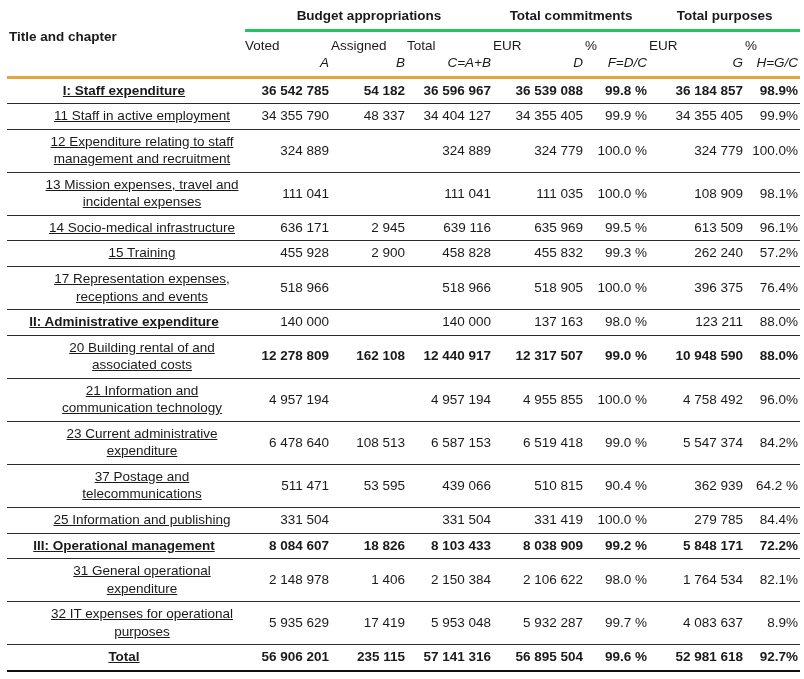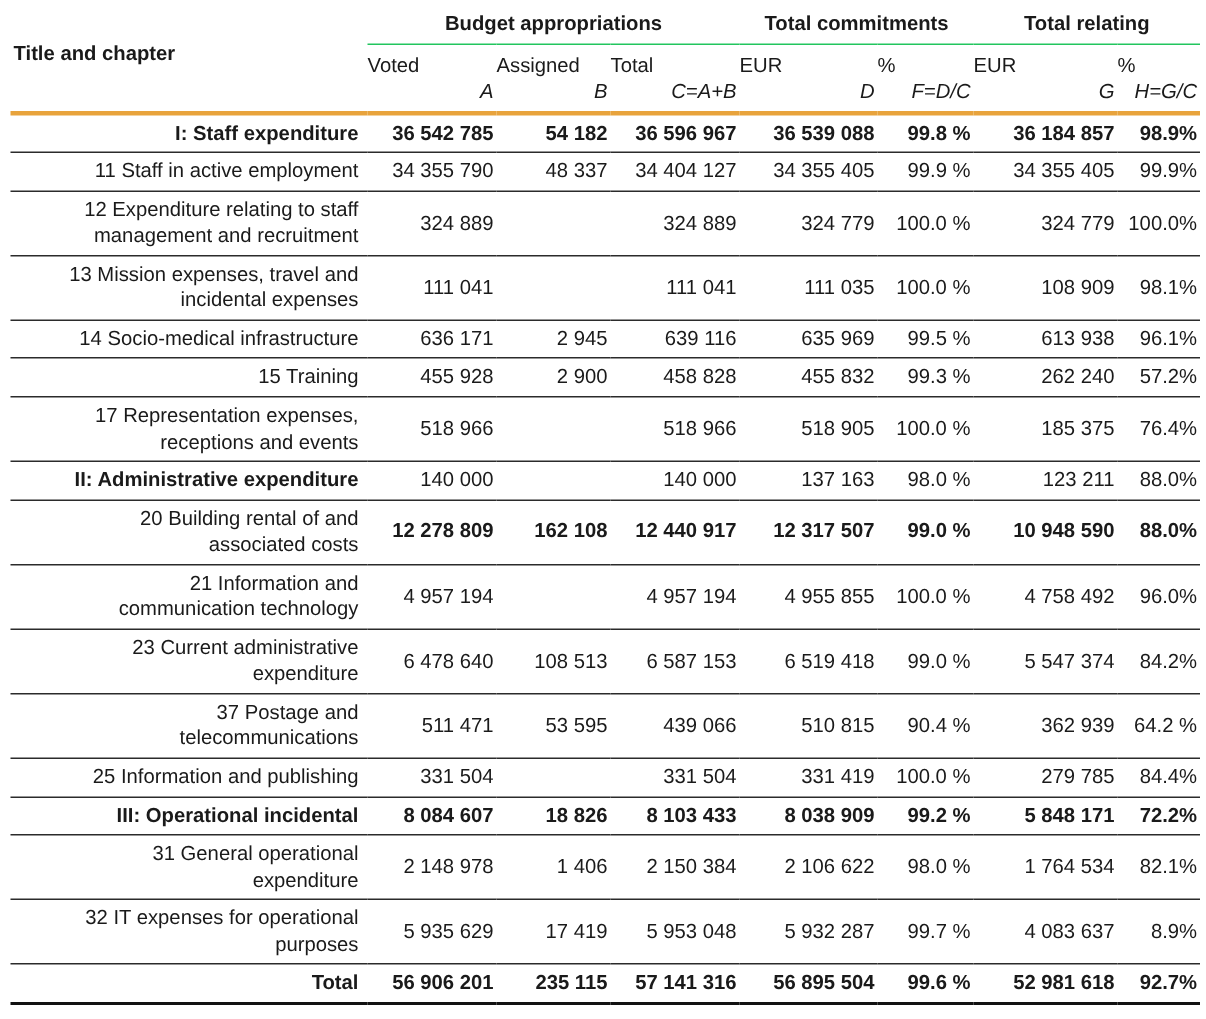--- a/index.html
+++ b/index.html
@@ -39,21 +39,21 @@
     text-align: left;
     font-weight: bold;
     vertical-align: middle;
     padding: 0 0 6px 2px;
     border-bottom: 3px solid #E8A33C;
   }
   th.group {
     text-align: center;
     font-weight: bold;
     padding: 3px 0 4px 0;
-    border-bottom: 1px solid #22c55e;
+    border-bottom: 3px solid #22c55e;
   }
   tr.col-labels th {
     text-align: left;
     font-weight: normal;
     padding: 5px 2px 0 0;
     white-space: nowrap;
   }
   tr.formulas td {
     text-align: right;
     font-style: italic;
@@ -62,21 +62,21 @@
     white-space: nowrap;
   }
 
   tbody tr { border-bottom: 1px solid #2b2b2b; }
   tbody tr:last-child { border-bottom: 2.5px solid #111111; }
 
   tbody td {
     vertical-align: middle;
     padding: 3px 2px 4px 0;
   }
-  td.title-cell { text-align: right; padding-left: 38px; padding-right: 6px; }
+  td.title-cell { text-align: center; padding-left: 38px; padding-right: 6px; text-decoration: underline; }
   tr.row-section td.title-cell,
   tr.row-total td.title-cell { padding-left: 2px; font-weight: bold; }
   td.num-cell { text-align: right; white-space: nowrap; }
   tr.bold-values td.num-cell { font-weight: bold; }
 </style>
 </head>
 <body>
 
 <div class="page">
   <table class="budget">
@@ -88,21 +88,21 @@
       <col class="c-eur-d">
         <col class="c-pct-f">
         <col class="c-eur-g">
         <col class="c-pct-h">
     </colgroup>
     <thead>
       <tr>
         <th class="title-head" rowspan="3">Title and chapter</th>
         <th class="group" colspan="3">Budget appropriations</th>
         <th class="group" colspan="2">Total commitments</th>
-        <th class="group" colspan="2">Total relating</th>
+        <th class="group" colspan="2">Total purposes</th>
       </tr>
       <tr class="col-labels">
         <th>Voted</th>
         <th>Assigned</th>
         <th>Total</th>
         <th>EUR</th>
         <th>%</th>
         <th>EUR</th>
         <th>%</th>
       </tr>
@@ -157,41 +157,41 @@
           <td class="num-cell">108 909</td>
           <td class="num-cell">98.1%</td>
         </tr>
         <tr class="row-chapter">
           <td class="title-cell">14 Socio-medical infrastructure</td>
           <td class="num-cell">636 171</td>
           <td class="num-cell">2 945</td>
           <td class="num-cell">639 116</td>
           <td class="num-cell">635 969</td>
           <td class="num-cell">99.5 %</td>
-          <td class="num-cell">613 938</td>
+          <td class="num-cell">613 509</td>
           <td class="num-cell">96.1%</td>
         </tr>
         <tr class="row-chapter">
           <td class="title-cell">15 Training</td>
           <td class="num-cell">455 928</td>
           <td class="num-cell">2 900</td>
           <td class="num-cell">458 828</td>
           <td class="num-cell">455 832</td>
           <td class="num-cell">99.3 %</td>
           <td class="num-cell">262 240</td>
           <td class="num-cell">57.2%</td>
         </tr>
         <tr class="row-chapter">
           <td class="title-cell">17 Representation expenses, receptions and events</td>
           <td class="num-cell">518 966</td>
           <td class="num-cell"></td>
           <td class="num-cell">518 966</td>
           <td class="num-cell">518 905</td>
           <td class="num-cell">100.0 %</td>
-          <td class="num-cell">185 375</td>
+          <td class="num-cell">396 375</td>
           <td class="num-cell">76.4%</td>
         </tr>
         <tr class="row-section">
           <td class="title-cell" style="font-weight: bold;">II: Administrative expenditure</td>
           <td class="num-cell">140 000</td>
           <td class="num-cell"></td>
           <td class="num-cell">140 000</td>
           <td class="num-cell">137 163</td>
           <td class="num-cell">98.0 %</td>
           <td class="num-cell">123 211</td>
@@ -241,21 +241,21 @@
           <td class="title-cell">25 Information and publishing</td>
           <td class="num-cell">331 504</td>
           <td class="num-cell"></td>
           <td class="num-cell">331 504</td>
           <td class="num-cell">331 419</td>
           <td class="num-cell">100.0 %</td>
           <td class="num-cell">279 785</td>
           <td class="num-cell">84.4%</td>
         </tr>
         <tr class="row-section bold-values">
-          <td class="title-cell" style="font-weight: bold;">III: Operational incidental</td>
+          <td class="title-cell" style="font-weight: bold;">III: Operational management</td>
           <td class="num-cell">8 084 607</td>
           <td class="num-cell">18 826</td>
           <td class="num-cell">8 103 433</td>
           <td class="num-cell">8 038 909</td>
           <td class="num-cell">99.2 %</td>
           <td class="num-cell">5 848 171</td>
           <td class="num-cell">72.2%</td>
         </tr>
         <tr class="row-chapter">
           <td class="title-cell">31 General operational expenditure</td>

